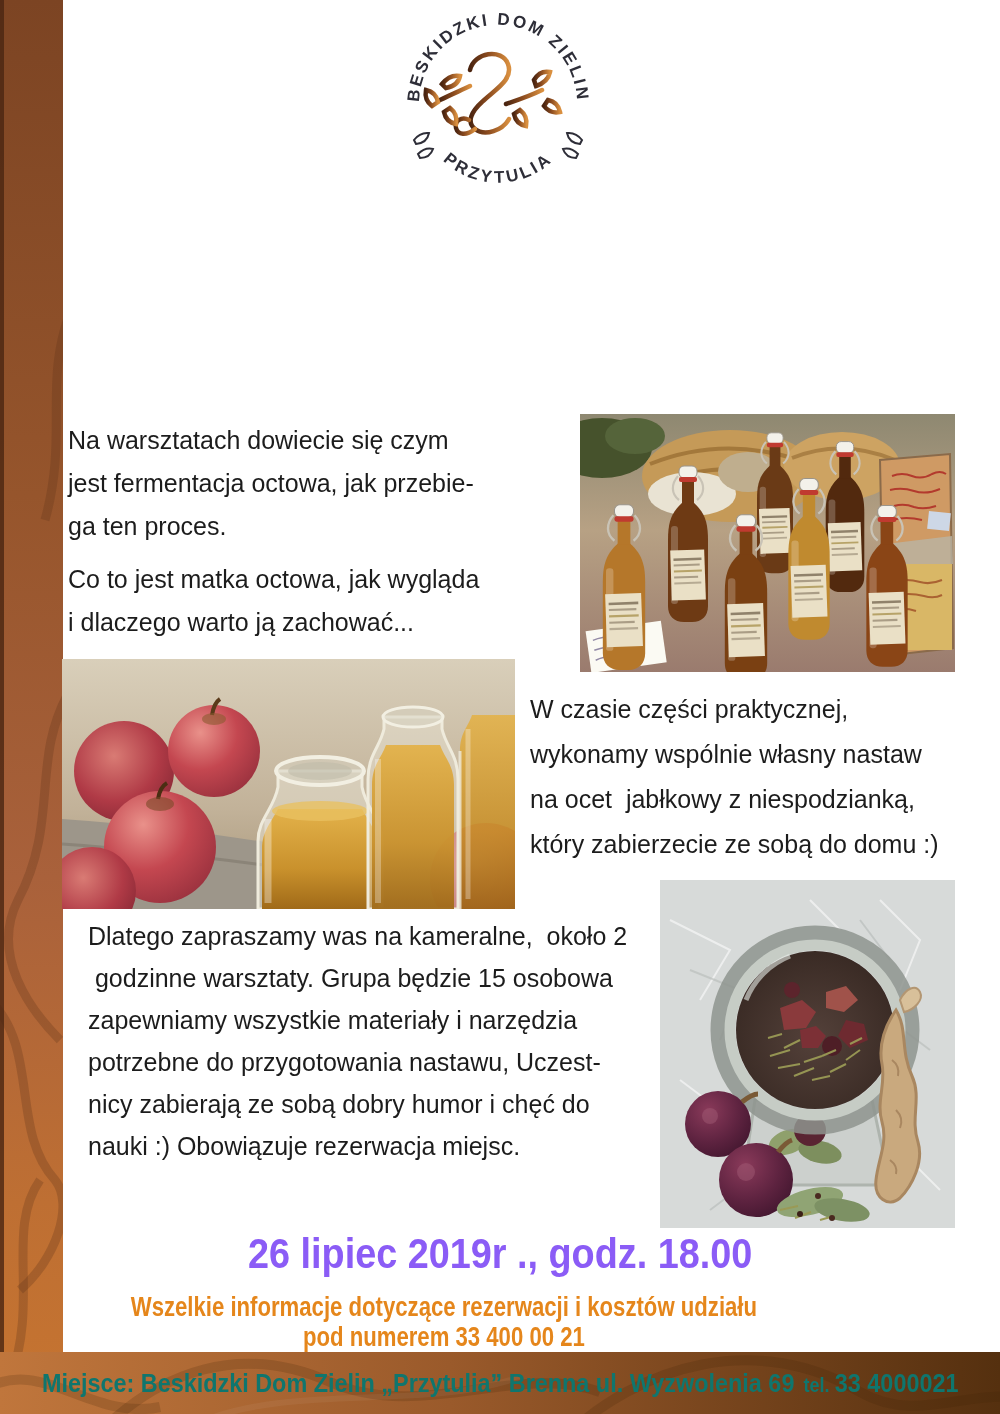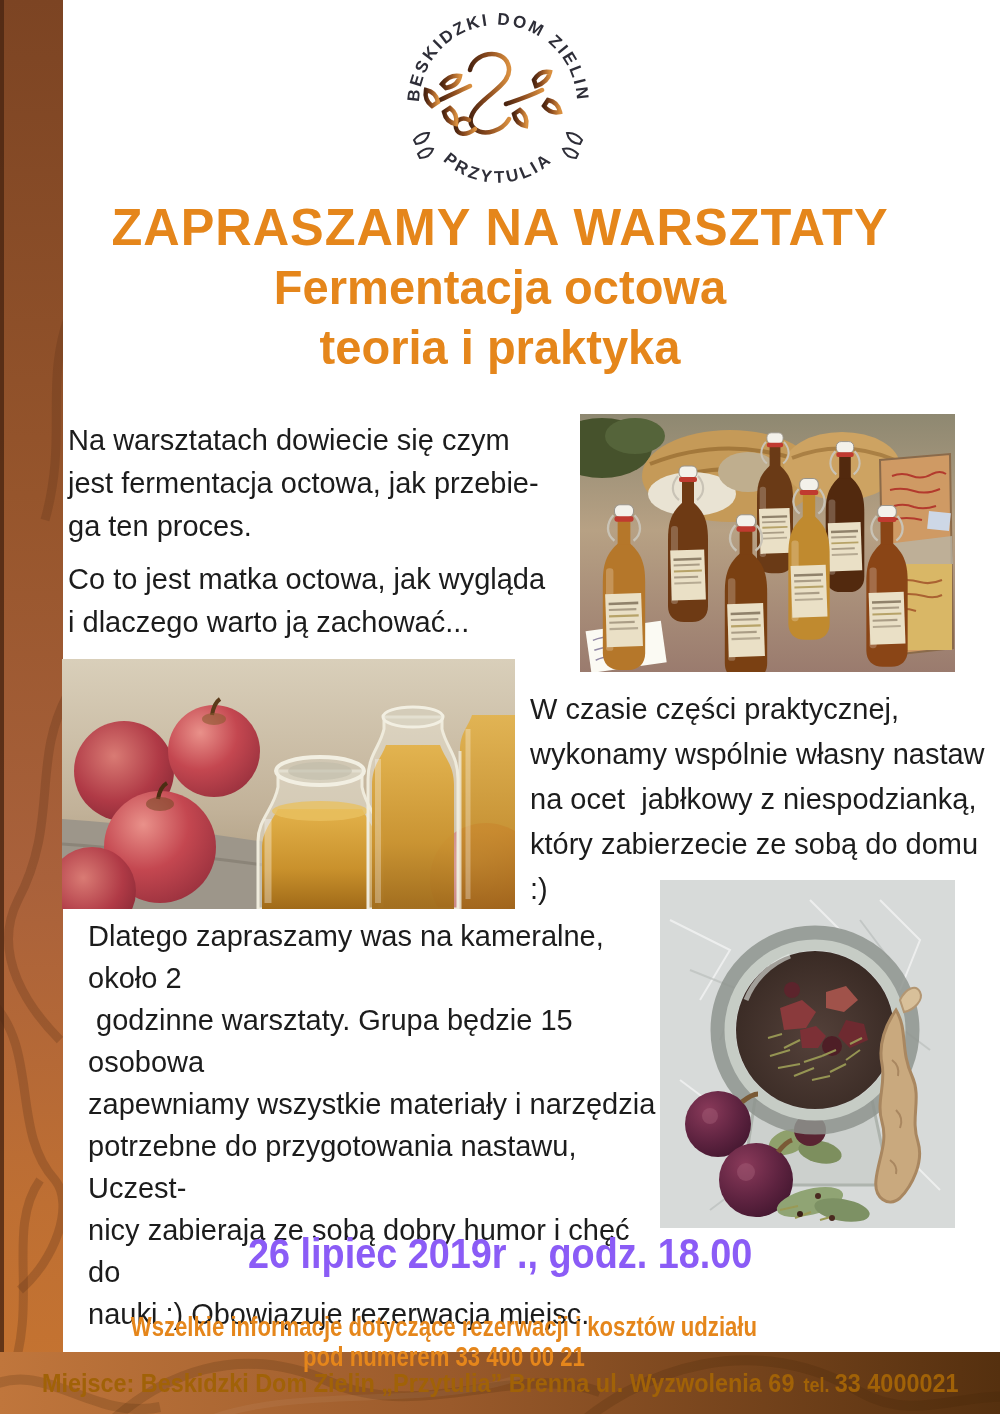--- a/index.html
+++ b/index.html
@@ -8,41 +8,41 @@
     background:#ffffff;overflow:hidden;
     font-family:"Liberation Sans","DejaVu Sans",sans-serif;
   }
   
   .sidebar{position:absolute;left:0;top:0;width:63px;height:1414px;}
   
   .footerband{position:absolute;left:0;bottom:0;width:1000px;height:62px;}
   .footer-text{
     position:absolute;left:0;bottom:0;width:1000px;height:62px;
     display:flex;align-items:center;justify-content:center;
-    color:#a16207;font-weight:700;white-space:nowrap;z-index:4;
+    color:#0f766e;font-weight:700;white-space:nowrap;z-index:4;
   }
   .footer-inner{transform:scaleX(.9);transform-origin:center;font-size:26px;}
   .footer-inner .tel-small{font-size:20px;font-weight:700;margin:0 6px 0 10px;}
   
   .logo{position:absolute;left:402px;top:8px;width:192px;height:192px;}
   
   .headings{position:absolute;left:0;top:197px;width:1000px;text-align:center;color:#E5861B;}
   .h-line1{font-size:52px;font-weight:700;letter-spacing:1px;line-height:60px;transform:scaleX(.97);transform-origin:center;}
   .h-line2{font-size:49px;font-weight:700;line-height:60px;transform:scaleX(.96);transform-origin:center;}
   .h-line3{font-size:49px;font-weight:700;line-height:60px;transform:scaleX(.96);transform-origin:center;}
   
-  .para{position:absolute;color:#1c1c1c;font-size:29px;line-height:43px;white-space:pre-wrap;}
+  .para{position:absolute;color:#1c1c1c;font-size:25px;line-height:43px;white-space:pre-wrap;}
   .para-intro{left:68px;top:419px;width:500px;}
   .para-intro2{left:68px;top:558px;width:500px;}
   .para-practical{left:530px;top:687px;width:470px;line-height:45px;}
   .para-details{left:88px;top:915px;width:580px;line-height:42px;}
   
   .event-date{position:absolute;left:0;top:1230px;width:1000px;text-align:center;color:#8b5cf6;}
   .event-date .inner{display:inline-block;font-size:42px;font-weight:700;transform:scaleX(.9);transform-origin:center;}
-  .event-info{position:absolute;left:0;top:1292px;width:888px;text-align:center;color:#E5861B;font-weight:700;margin-top:20px;}
+  .event-info{position:absolute;left:0;top:1292px;width:888px;text-align:center;color:#E5861B;font-weight:700;}
   .event-info .inner{display:inline-block;transform:scaleX(.82);transform-origin:center;font-size:27px;line-height:30px;white-space:pre-wrap;}
   
   .photo{position:absolute;margin:0;padding:0;}
   .photo svg{display:block;}
   .photo-market{left:580px;top:414px;width:375px;height:258px;}
   .photo-apples{left:62px;top:659px;width:453px;height:250px;}
   .photo-jar{left:660px;top:880px;width:295px;height:348px;}
 </style>
 </head>
 <body>
@@ -137,25 +137,20 @@
         <path d="M48,100 Q56,106 54,116 Q44,114 42,104 Z"></path>
 
         <path d="M104,96 C116,92 128,88 140,82"></path>
         <path d="M132,72 Q138,62 148,64 Q146,74 134,78 Z"></path>
         <path d="M146,92 Q156,94 158,104 Q148,106 142,98 Z"></path>
         <path d="M118,102 Q126,108 124,118 Q114,116 112,106 Z"></path>
       </g>
     </svg>
   </div>
 
-  <div class="headings">
-    <div class="h-line1">ZAPRASZAMY NA WARSZTATY</div>
-    <div class="h-line2">Fermentacja octowa</div>
-    <div class="h-line3">teoria i praktyka</div>
-  </div>
 
   <div class="para para-intro">Na warsztatach dowiecie się czym
 jest fermentacja octowa, jak przebie-
 ga ten proces.</div>
   <div class="para para-intro2">Co to jest matka octowa, jak wygląda
 i dlaczego warto ją zachować...</div>
   <div class="para para-practical">W czasie części praktycznej,
 wykonamy wspólnie własny nastaw
 na ocet  jabłkowy z niespodzianką,
 który zabierzecie ze sobą do domu :)</div>

